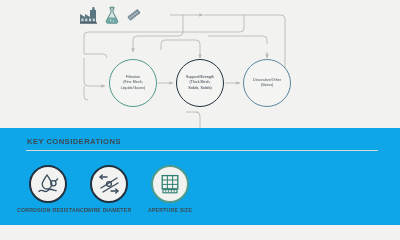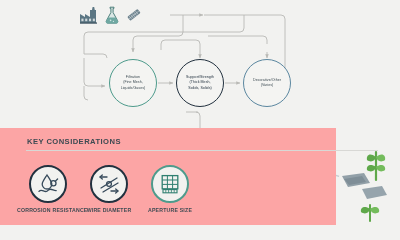--- a/index.html
+++ b/index.html
@@ -26,22 +26,22 @@
     font-size:3.6px;line-height:1.42;color:#3c4a52;
     letter-spacing:.05px;padding:0 3px;
   }
   #node-filtration{left:109px;top:59px;width:48px;height:48px;border:1.6px solid #4e9b8c;}
   #node-support{left:176px;top:59px;width:48px;height:48px;border:1.8px solid #22313f;}
   #node-decor{left:243px;top:59px;width:48px;height:48px;border:1.6px solid #5b87a0;}
   #node-support .lbl{color:#22313f;}
 
   
   #panel{
-    position:absolute;left:0;top:128px;width:336px;height:97px;
-    background:#fca5a5;
+    position:absolute;left:0;top:128px;width:400px;height:97px;
+    background:#0ea5e9;
   }
   #panel-title{
     position:absolute;left:27px;top:9px;
     font-size:7.6px;font-weight:bold;letter-spacing:.45px;color:#3d4a52;
   }
   #panel-rule{position:absolute;left:26px;top:22px;width:352px;height:1px;background:#d8d8d5;}
 
   .kc-item{position:absolute;width:62px;text-align:center;}
   .kc-circle{
     width:38px;height:38px;border-radius:50%;margin:0 auto;

